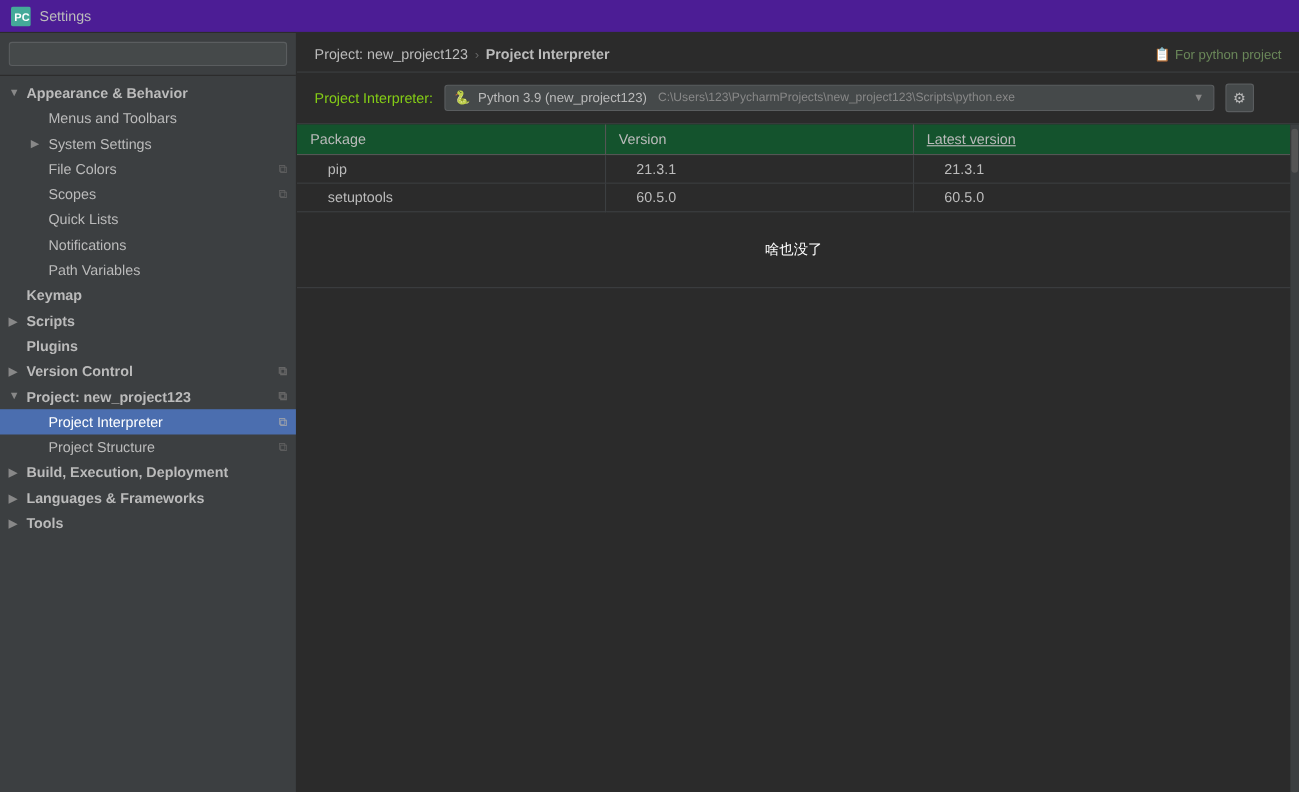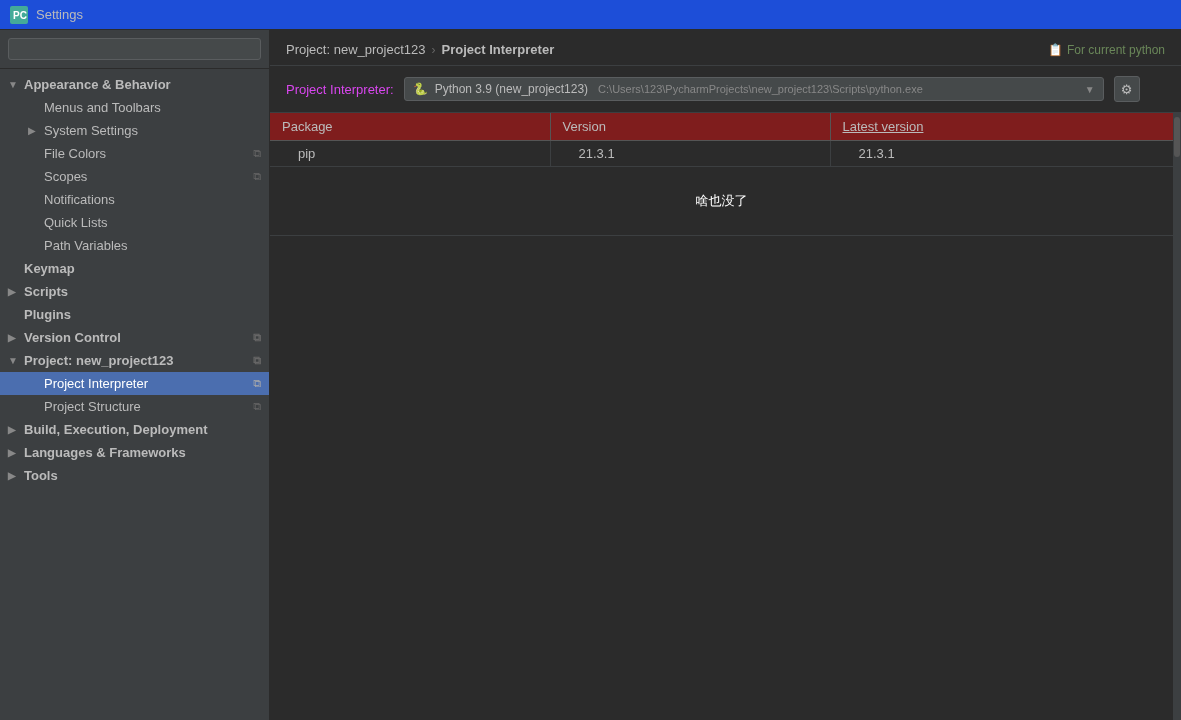--- a/index.html
+++ b/index.html
@@ -8,21 +8,21 @@
       font-size: 13px;
       background: #3c3f41;
       color: #bbbbbb;
       width: 1181px;
       height: 720px;
       overflow: hidden;
       display: flex;
       flex-direction: column;
     }
     .titlebar {
-      background: #1d4ed8;
+      background: #4c1d95;
       height: 30px;
       display: flex;
       align-items: center;
       padding: 0 10px;
       border-bottom: 1px solid #2b2b2b;
       flex-shrink: 0;
     }
     .titlebar-icon {
       width: 18px;
       height: 18px;
@@ -151,21 +151,21 @@
       gap: 4px;
     }
     .interpreter-row {
       display: flex;
       align-items: center;
       padding: 10px 16px;
       border-bottom: 1px solid #3c3f41;
       gap: 10px;
     }
     .interpreter-label {
-      color: #d946ef;
+      color: #84cc16;
       font-size: 13px;
       white-space: nowrap;
     }
     .interpreter-select {
       flex: 1;
       background: #45494a;
       border: 1px solid #5a5d5f;
       border-radius: 3px;
       color: #bbbbbb;
       padding: 3px 8px;
@@ -216,21 +216,21 @@
     
     .packages-table {
       flex: 1;
       overflow: auto;
     }
     table {
       width: 100%;
       border-collapse: collapse;
     }
     thead tr {
-      background: #7f1d1d;
+      background: #14532d;
     }
     th {
       text-align: left;
       padding: 6px 12px;
       color: #bbbbbb;
       font-weight: 500;
       font-size: 13px;
       border-bottom: 1px solid #555;
       border-right: 1px solid #555;
     }
@@ -317,25 +317,25 @@
         <span>File Colors</span>
         <span class="copy-icon">⧉</span>
       </div>
       <div class="nav-item child">
         <span class="arrow"> </span>
         <span>Scopes</span>
         <span class="copy-icon">⧉</span>
       </div>
       <div class="nav-item child">
         <span class="arrow"> </span>
+        <span>Quick Lists</span>
+      </div>
+      <div class="nav-item child">
+        <span class="arrow"> </span>
         <span>Notifications</span>
-      </div>
-      <div class="nav-item child">
-        <span class="arrow"> </span>
-        <span>Quick Lists</span>
       </div>
       <div class="nav-item child">
         <span class="arrow"> </span>
         <span>Path Variables</span>
       </div>
 
       <div class="nav-item group-header">
         <span class="arrow"> </span>
         <span>Keymap</span>
       </div>
@@ -392,21 +392,21 @@
   <div class="content">
 
     <div class="content-header">
       <div class="breadcrumb">
         <span>Project: new_project123</span>
         <span class="breadcrumb-sep">›</span>
         <span class="breadcrumb-current">Project Interpreter</span>
       </div>
       <div class="for-current-project">
         <span>📋</span>
-        <span>For current python</span>
+        <span>For python project</span>
       </div>
     </div>
 
     <div class="interpreter-row">
       <span class="interpreter-label">Project Interpreter:</span>
       <div class="interpreter-select">
         <div class="interpreter-select-text">
           <span class="python-icon">🐍</span>
           <span>Python 3.9 (new_project123)</span>
           <span class="interpreter-path">C:\Users\123\PycharmProjects\new_project123\Scripts\python.exe</span>
@@ -427,20 +427,25 @@
               <th class="col-version">Version</th>
               <th class="col-latest">Latest version</th>
             </tr>
           </thead>
           <tbody>
             <tr class="table-row">
               <td>pip</td>
               <td>21.3.1</td>
               <td>21.3.1</td>
             </tr>
+            <tr class="table-row">
+              <td>setuptools</td>
+              <td>60.5.0</td>
+              <td>60.5.0</td>
+            </tr>
             <tr>
               <td colspan="3">
                 <div class="empty-notice" style="color:#ffffff;">啥也没了</div>
               </td>
             </tr>
           </tbody>
         </table>
       </div>
       <div class="right-panel-scrollbar">
         <div class="scrollbar-thumb"></div>

